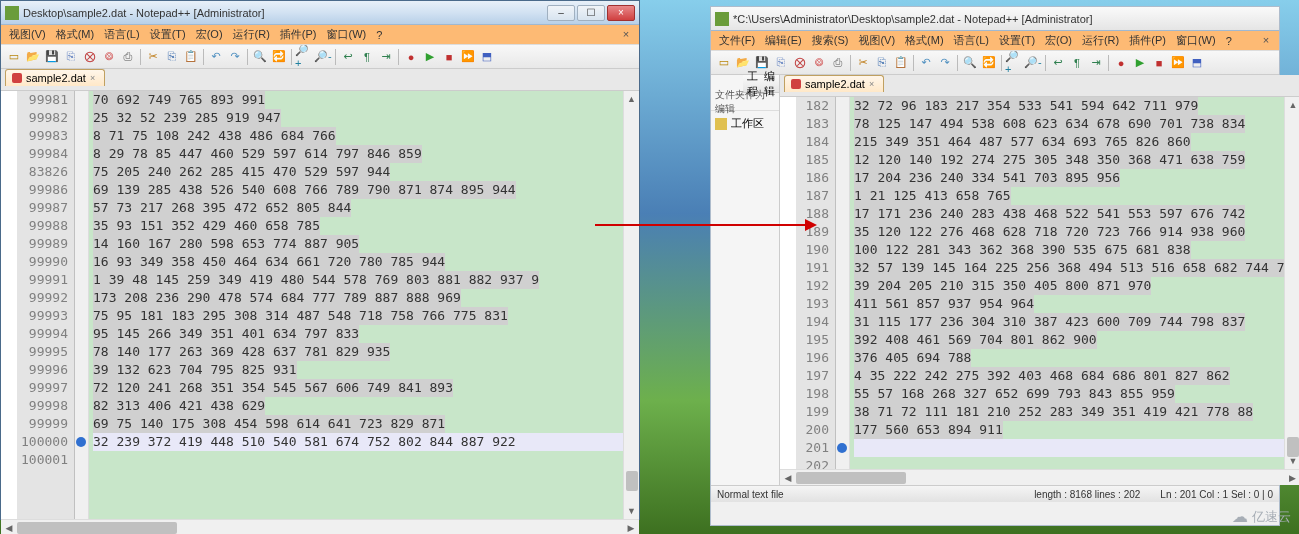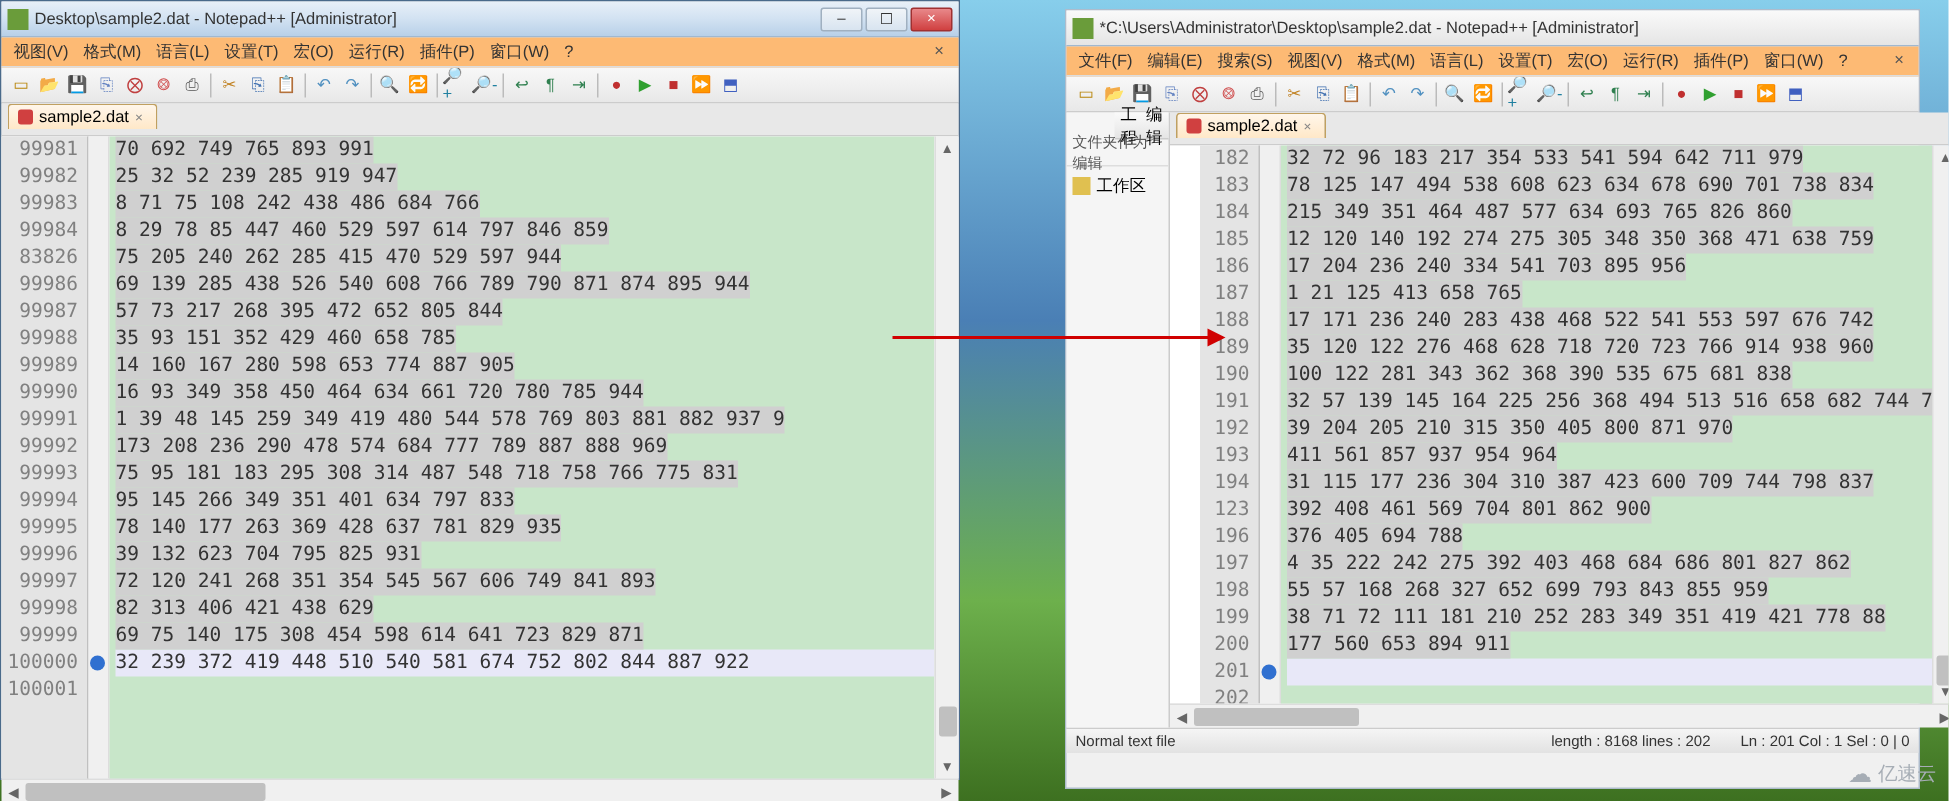--- a/index.html
+++ b/index.html
@@ -32,23 +32,23 @@
 .c-undo{color:#5090c0;} .c-redo{color:#5090c0;}
 .c-find{color:#606060;} .c-replace{color:#606060;}
 .c-zoomin{color:#2080a0;} .c-zoomout{color:#2080a0;}
 .c-wrap{color:#308050;} .c-rec{color:#c03030;} .c-play{color:#30a030;} .c-stop{color:#c03030;}
 
 .tabbar { height: 22px; background: #e8e8e8; border-bottom: 1px solid #ccc; display: flex; align-items: flex-start; padding: 0 4px; }
 .tab { background: linear-gradient(#fff6ea, #ffe8c8); border: 1px solid #c0a060; border-bottom: none; padding: 2px 18px 2px 6px; font-size: 11px; display: flex; align-items: center; gap: 4px; position: relative; border-radius: 3px 3px 0 0; }
 .tab-dot { width: 10px; height: 10px; background: #d04040; border-radius: 2px; }
 .tab-close { position:absolute; right:4px; top:3px; width:10px; height:10px; color:#888; font-size:9px; }
 
-.editor-wrap { display: flex; height: calc(100% - 90px); background: #fff; }
+.editor-wrap { display: flex; height: calc(100% - 90px); background: #fff; padding-left: 16px; }
 .gutter { width: 58px; background: #e4e4e4; color: #808080; font-family: Consolas, monospace; font-size: 13px; text-align: right; padding-right: 6px; line-height: 18px; border-right: 1px solid #c0c0c0; }
-.gutter-right { width: 40px; margin-left: 20px; }
+.gutter-right { width: 40px; }
 .mark-col { width: 14px; background: #f0f0f0; border-right: 1px solid #ddd; position: relative; }
 .code { flex: 1; font-family: Consolas, monospace; font-size: 13px; line-height: 18px; color: #333; background: #c8e6c9; padding-left: 4px; white-space: pre; overflow: hidden; position: relative; }
 .code-line { height: 18px; }
 .code-line .hl { background: #d0d0d0; display: inline-block; }
 .cursor-dot { position:absolute; width:10px; height:10px; border-radius:50%; background:#3070d0; left:1px; }
 .scrollbar-v { width: 16px; background: #f0f0f0; border-left: 1px solid #ddd; position: relative; }
 .sb-up, .sb-dn { height:16px; display:flex; align-items:center; justify-content:center; color:#666; font-size:9px; }
 .sb-thumb { position:absolute; left:2px; width:12px; background:#c0c0c0; border-radius:2px; }
 .scrollbar-h { height: 16px; background: #f0f0f0; border-top: 1px solid #ddd; display:flex; align-items:center; }
 .sb-left,.sb-right{width:16px;text-align:center;color:#666;font-size:9px;}
@@ -268,21 +268,21 @@
             <div class="code-line">185</div>
             <div class="code-line">186</div>
             <div class="code-line">187</div>
             <div class="code-line">188</div>
             <div class="code-line">189</div>
             <div class="code-line">190</div>
             <div class="code-line">191</div>
             <div class="code-line">192</div>
             <div class="code-line">193</div>
             <div class="code-line">194</div>
-            <div class="code-line">123</div>
+            <div class="code-line">195</div>
             <div class="code-line">196</div>
             <div class="code-line">197</div>
             <div class="code-line">198</div>
             <div class="code-line">199</div>
             <div class="code-line">200</div>
             <div class="code-line">201</div>
             <div class="code-line">202</div>
           </div>
         <div class="mark-col" id="mark-right">
             <div class="cursor-dot" style="top: 346px;"></div>

